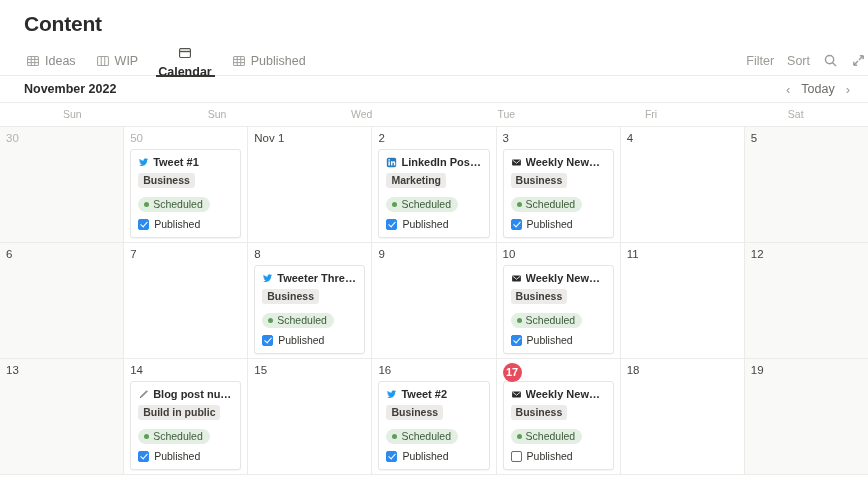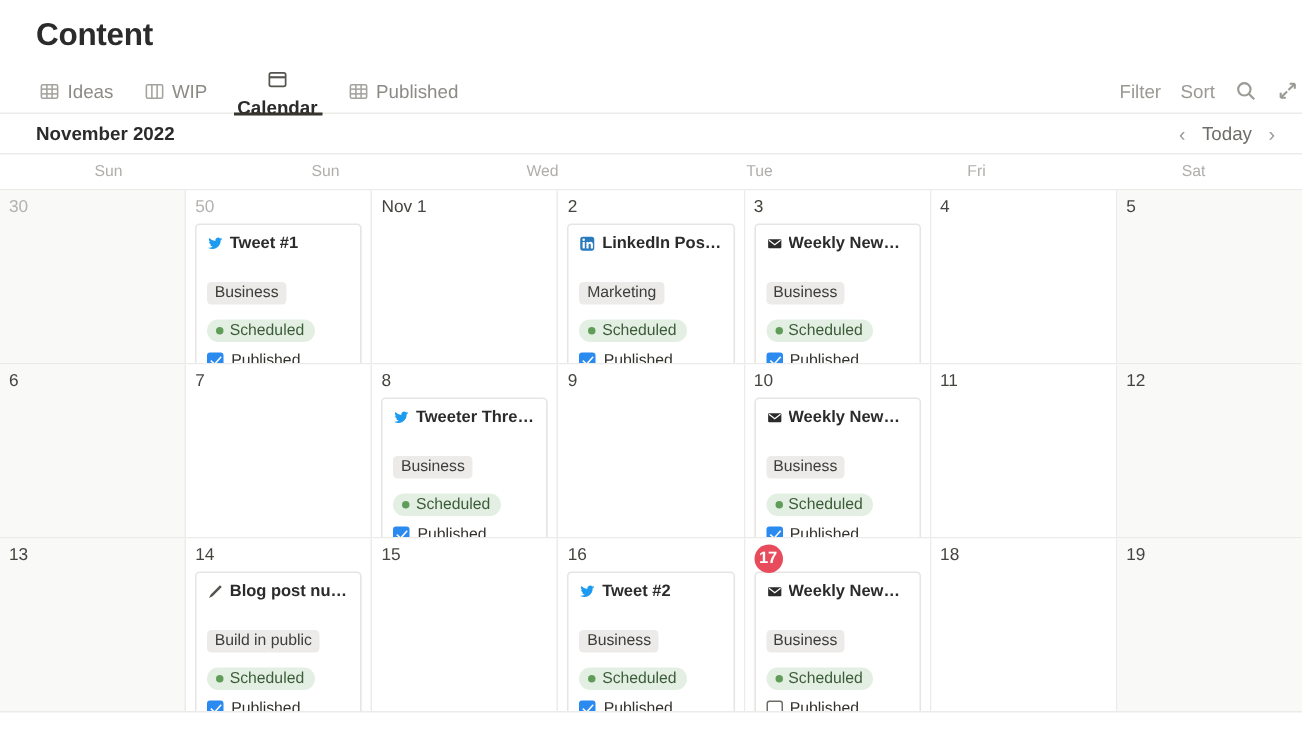--- a/index.html
+++ b/index.html
@@ -175,30 +175,31 @@
   .card-title .etext {
     overflow: hidden;
     text-overflow: ellipsis;
     white-space: nowrap;
   }
   .eicon { width: 11px; height: 11px; flex: none; display: flex; }
   .eicon svg { display: block; width: 11px; height: 11px; }
 
   .tag {
     display: inline-block;
-    margin-top: 20px;
+    margin-top: 5px;
     padding: 1px 5px 2px 5px;
     border-radius: 3px;
     background: #ecebe9;
     color: #3f3d38;
     font-size: 10.5px;
     max-width: 100%;
     overflow: hidden;
     text-overflow: ellipsis;
     white-space: nowrap;
+    font-weight: bold;
   }
 
   .status {
     display: inline-flex;
     align-items: center;
     gap: 4px;
     margin-top: 5px;
     padding: 1px 7px 2px 6px;
     border-radius: 10px;
     background: #e4efe3;

